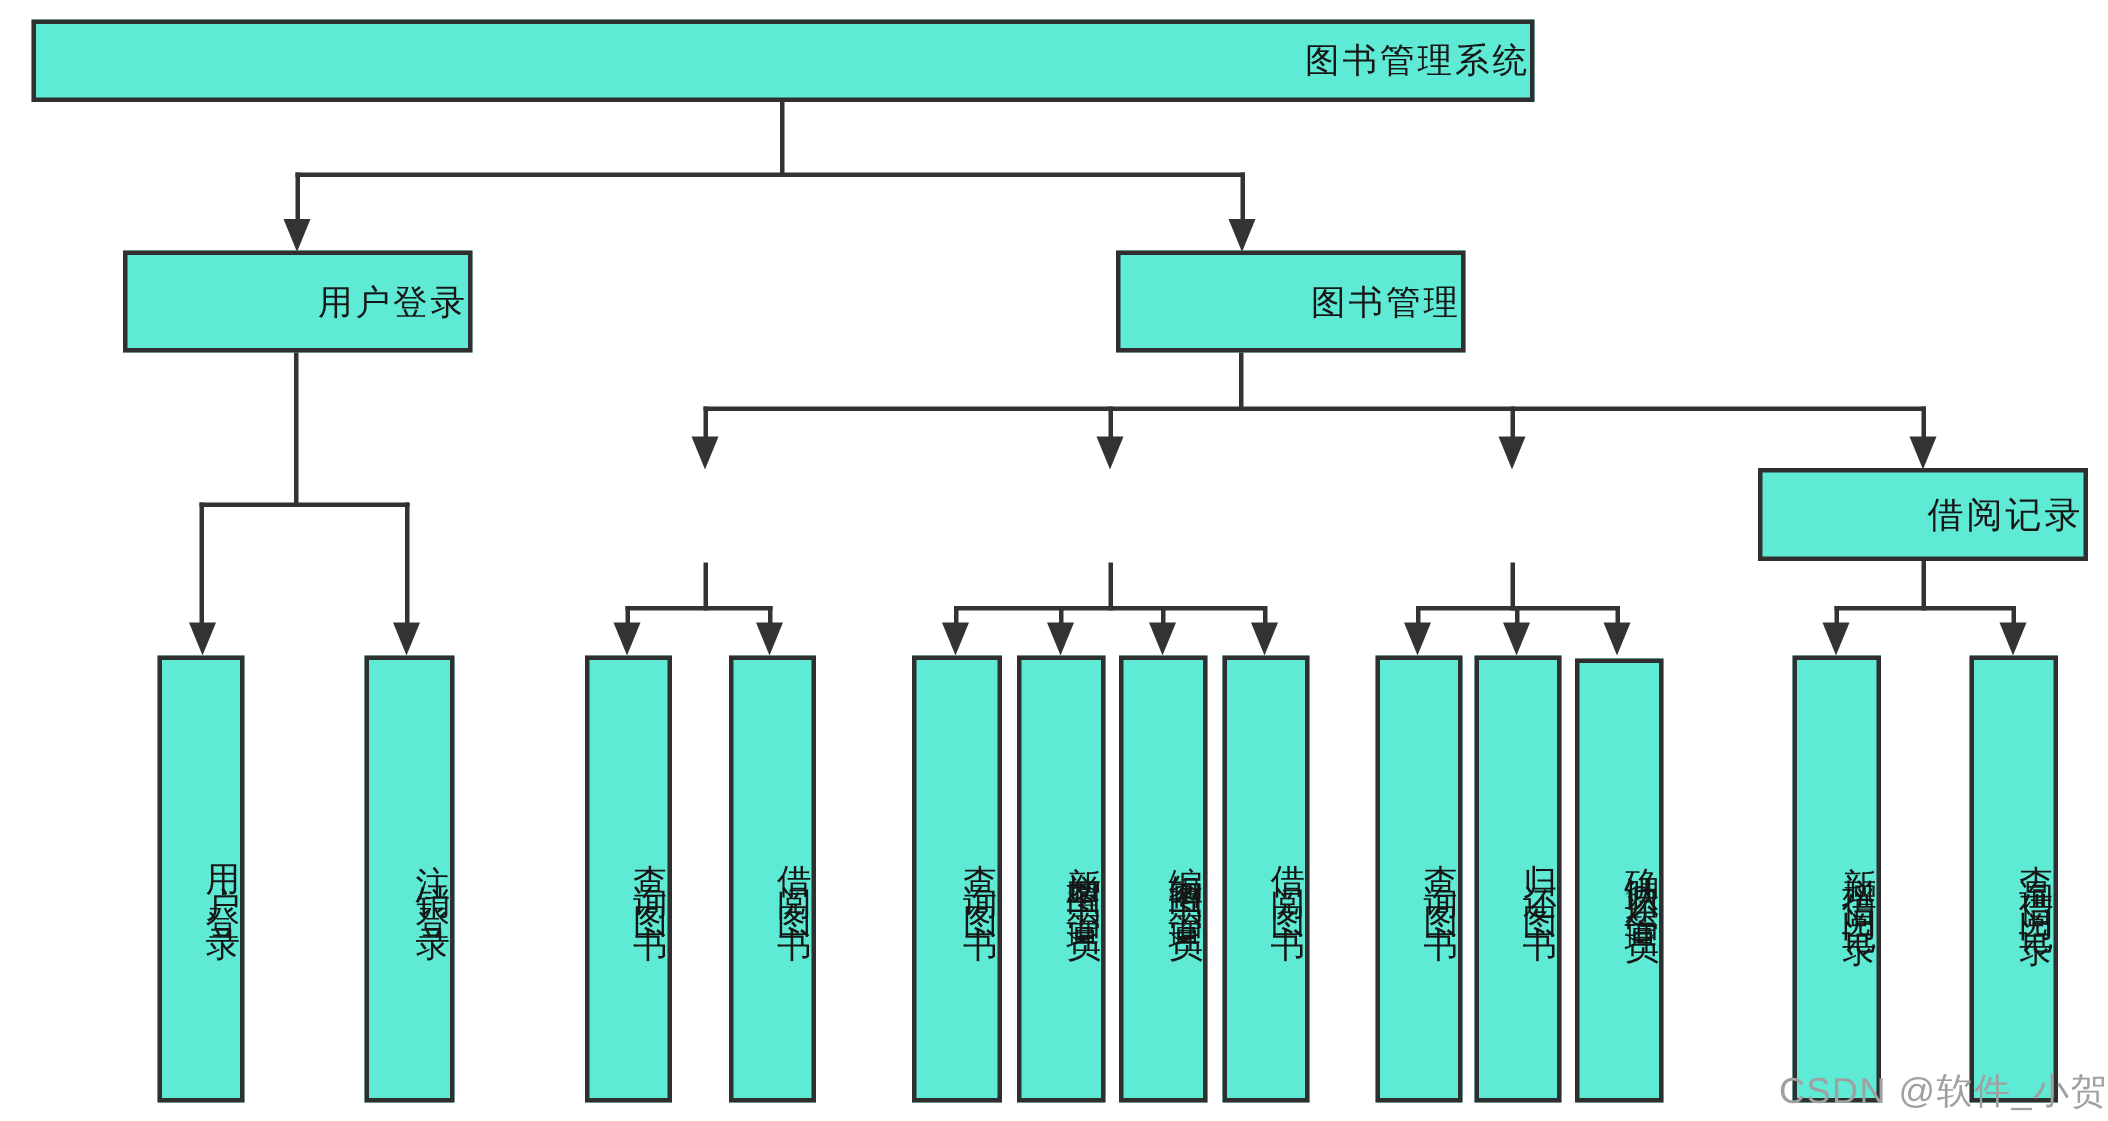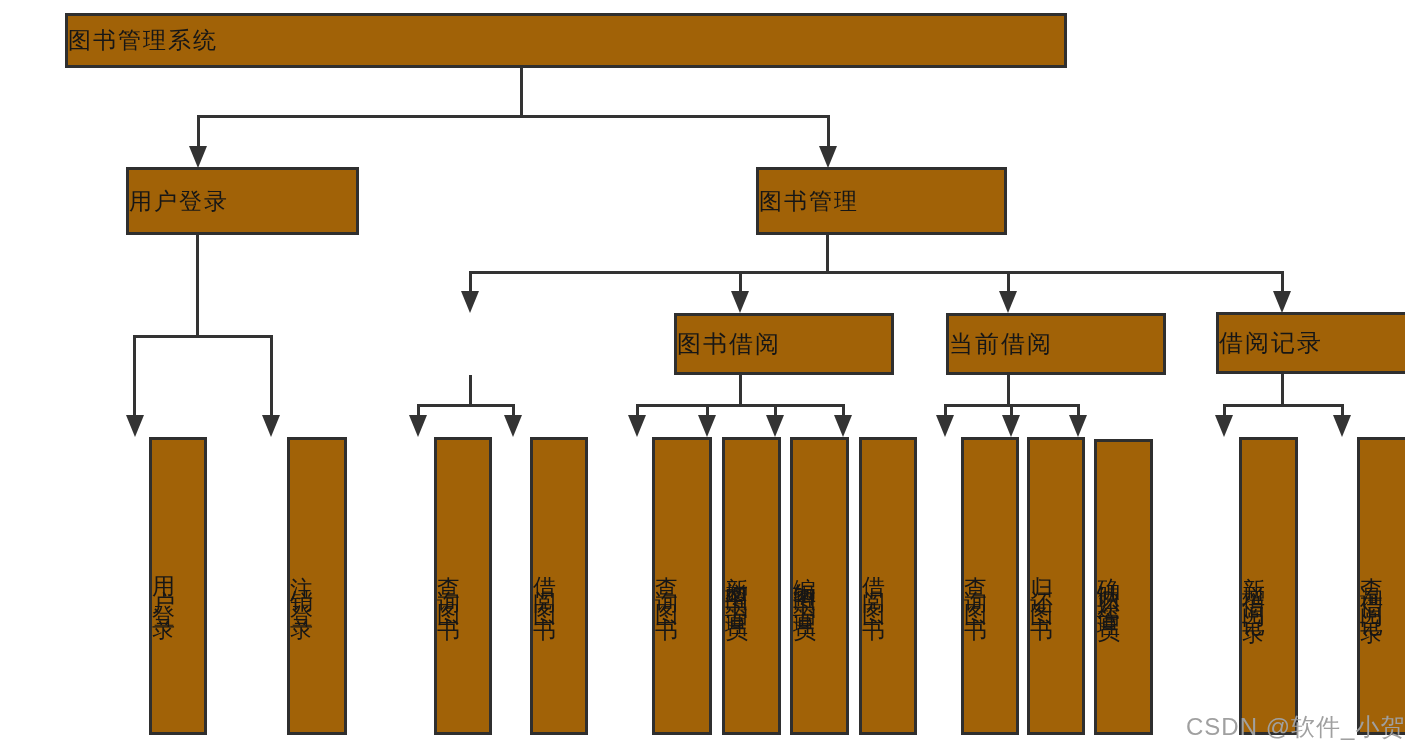--- a/index.html
+++ b/index.html
@@ -2,24 +2,23 @@
 <html><head>
 <meta charset="utf-8">
 <style>
   html,body{margin:0;padding:0;background:#ffffff;}
   body{font-family:"Liberation Sans","DejaVu Sans",sans-serif;}
   #canvas{position:relative;width:1405px;height:747px;background:#ffffff;overflow:hidden;}
   .node{
     position:absolute;
     box-sizing:border-box;
     border:3px solid #2f2f2f;
-    background:#a16207;
-    display:flex;align-items:center;justify-content:flex-start;
+    background:#5eead4;
+    display:flex;align-items:center;justify-content:flex-end;
     color:#161616;
-    margin-left:44px;
   }
   .hlabel{font-size:23px;letter-spacing:2px;white-space:nowrap;}
   .l3 .hlabel{font-size:24px;}
   .vtext{
     writing-mode:vertical-rl;
     text-orientation:mixed;
     font-size:23px;
     color:#161616;
     line-height:1;
   }
@@ -56,21 +55,21 @@
   <div class="vline" style="left:520px;top:67px;height:50px;"></div>
   <div class="hline" style="left:197px;top:115px;width:633px;"></div>
   <div class="vline" style="left:197px;top:115px;height:38px;"></div>
   <div class="arrow" style="left:189px;top:146px;"></div>
   <div class="vline" style="left:827px;top:115px;height:38px;"></div>
   <div class="arrow" style="left:819px;top:146px;"></div>
 
   <div class="node" style="left:82px;top:167px;width:233px;height:68px;">
     <span class="hlabel">用户登录</span>
   </div>
-  <div class="node" style="left:712px;top:167px;width:251px;height:68px;">
+  <div class="node" style="left:744px;top:167px;width:233px;height:68px;">
     <span class="hlabel">图书管理</span>
   </div>
 
   <div class="vline" style="left:196px;top:235px;height:103px;"></div>
   <div class="hline" style="left:133px;top:335px;width:140px;"></div>
   <div class="vline" style="left:133px;top:335px;height:88px;"></div>
   <div class="arrow" style="left:126px;top:415px;"></div>
   <div class="vline" style="left:270px;top:335px;height:88px;"></div>
   <div class="arrow" style="left:262px;top:415px;"></div>
 
@@ -78,26 +77,20 @@
   <div class="hline" style="left:469px;top:271px;width:815px;"></div>
   <div class="vline" style="left:469px;top:271px;height:28px;"></div>
   <div class="arrow" style="left:461px;top:291px;"></div>
   <div class="vline" style="left:739px;top:271px;height:28px;"></div>
   <div class="arrow" style="left:731px;top:291px;"></div>
   <div class="vline" style="left:1007px;top:271px;height:28px;"></div>
   <div class="arrow" style="left:999px;top:291px;"></div>
   <div class="vline" style="left:1281px;top:271px;height:28px;"></div>
   <div class="arrow" style="left:1273px;top:291px;"></div>
 
-  <div class="node l3" style="left:630px;top:313px;width:220px;height:62px;">
-    <span class="hlabel">图书借阅</span>
-  </div>
-  <div class="node l3" style="left:902px;top:313px;width:220px;height:62px;">
-    <span class="hlabel">当前借阅</span>
-  </div>
   <div class="node l3" style="left:1172px;top:312px;width:220px;height:62px;">
     <span class="hlabel">借阅记录</span>
   </div>
 
   <div class="vline" style="left:469px;top:375px;height:32px;"></div>
   <div class="hline" style="left:417px;top:404px;width:98px;"></div>
   <div class="vline" style="left:417px;top:404px;height:19px;"></div>
   <div class="arrow" style="left:409px;top:415px;"></div>
   <div class="vline" style="left:512px;top:404px;height:19px;"></div>
   <div class="arrow" style="left:504px;top:415px;"></div>

